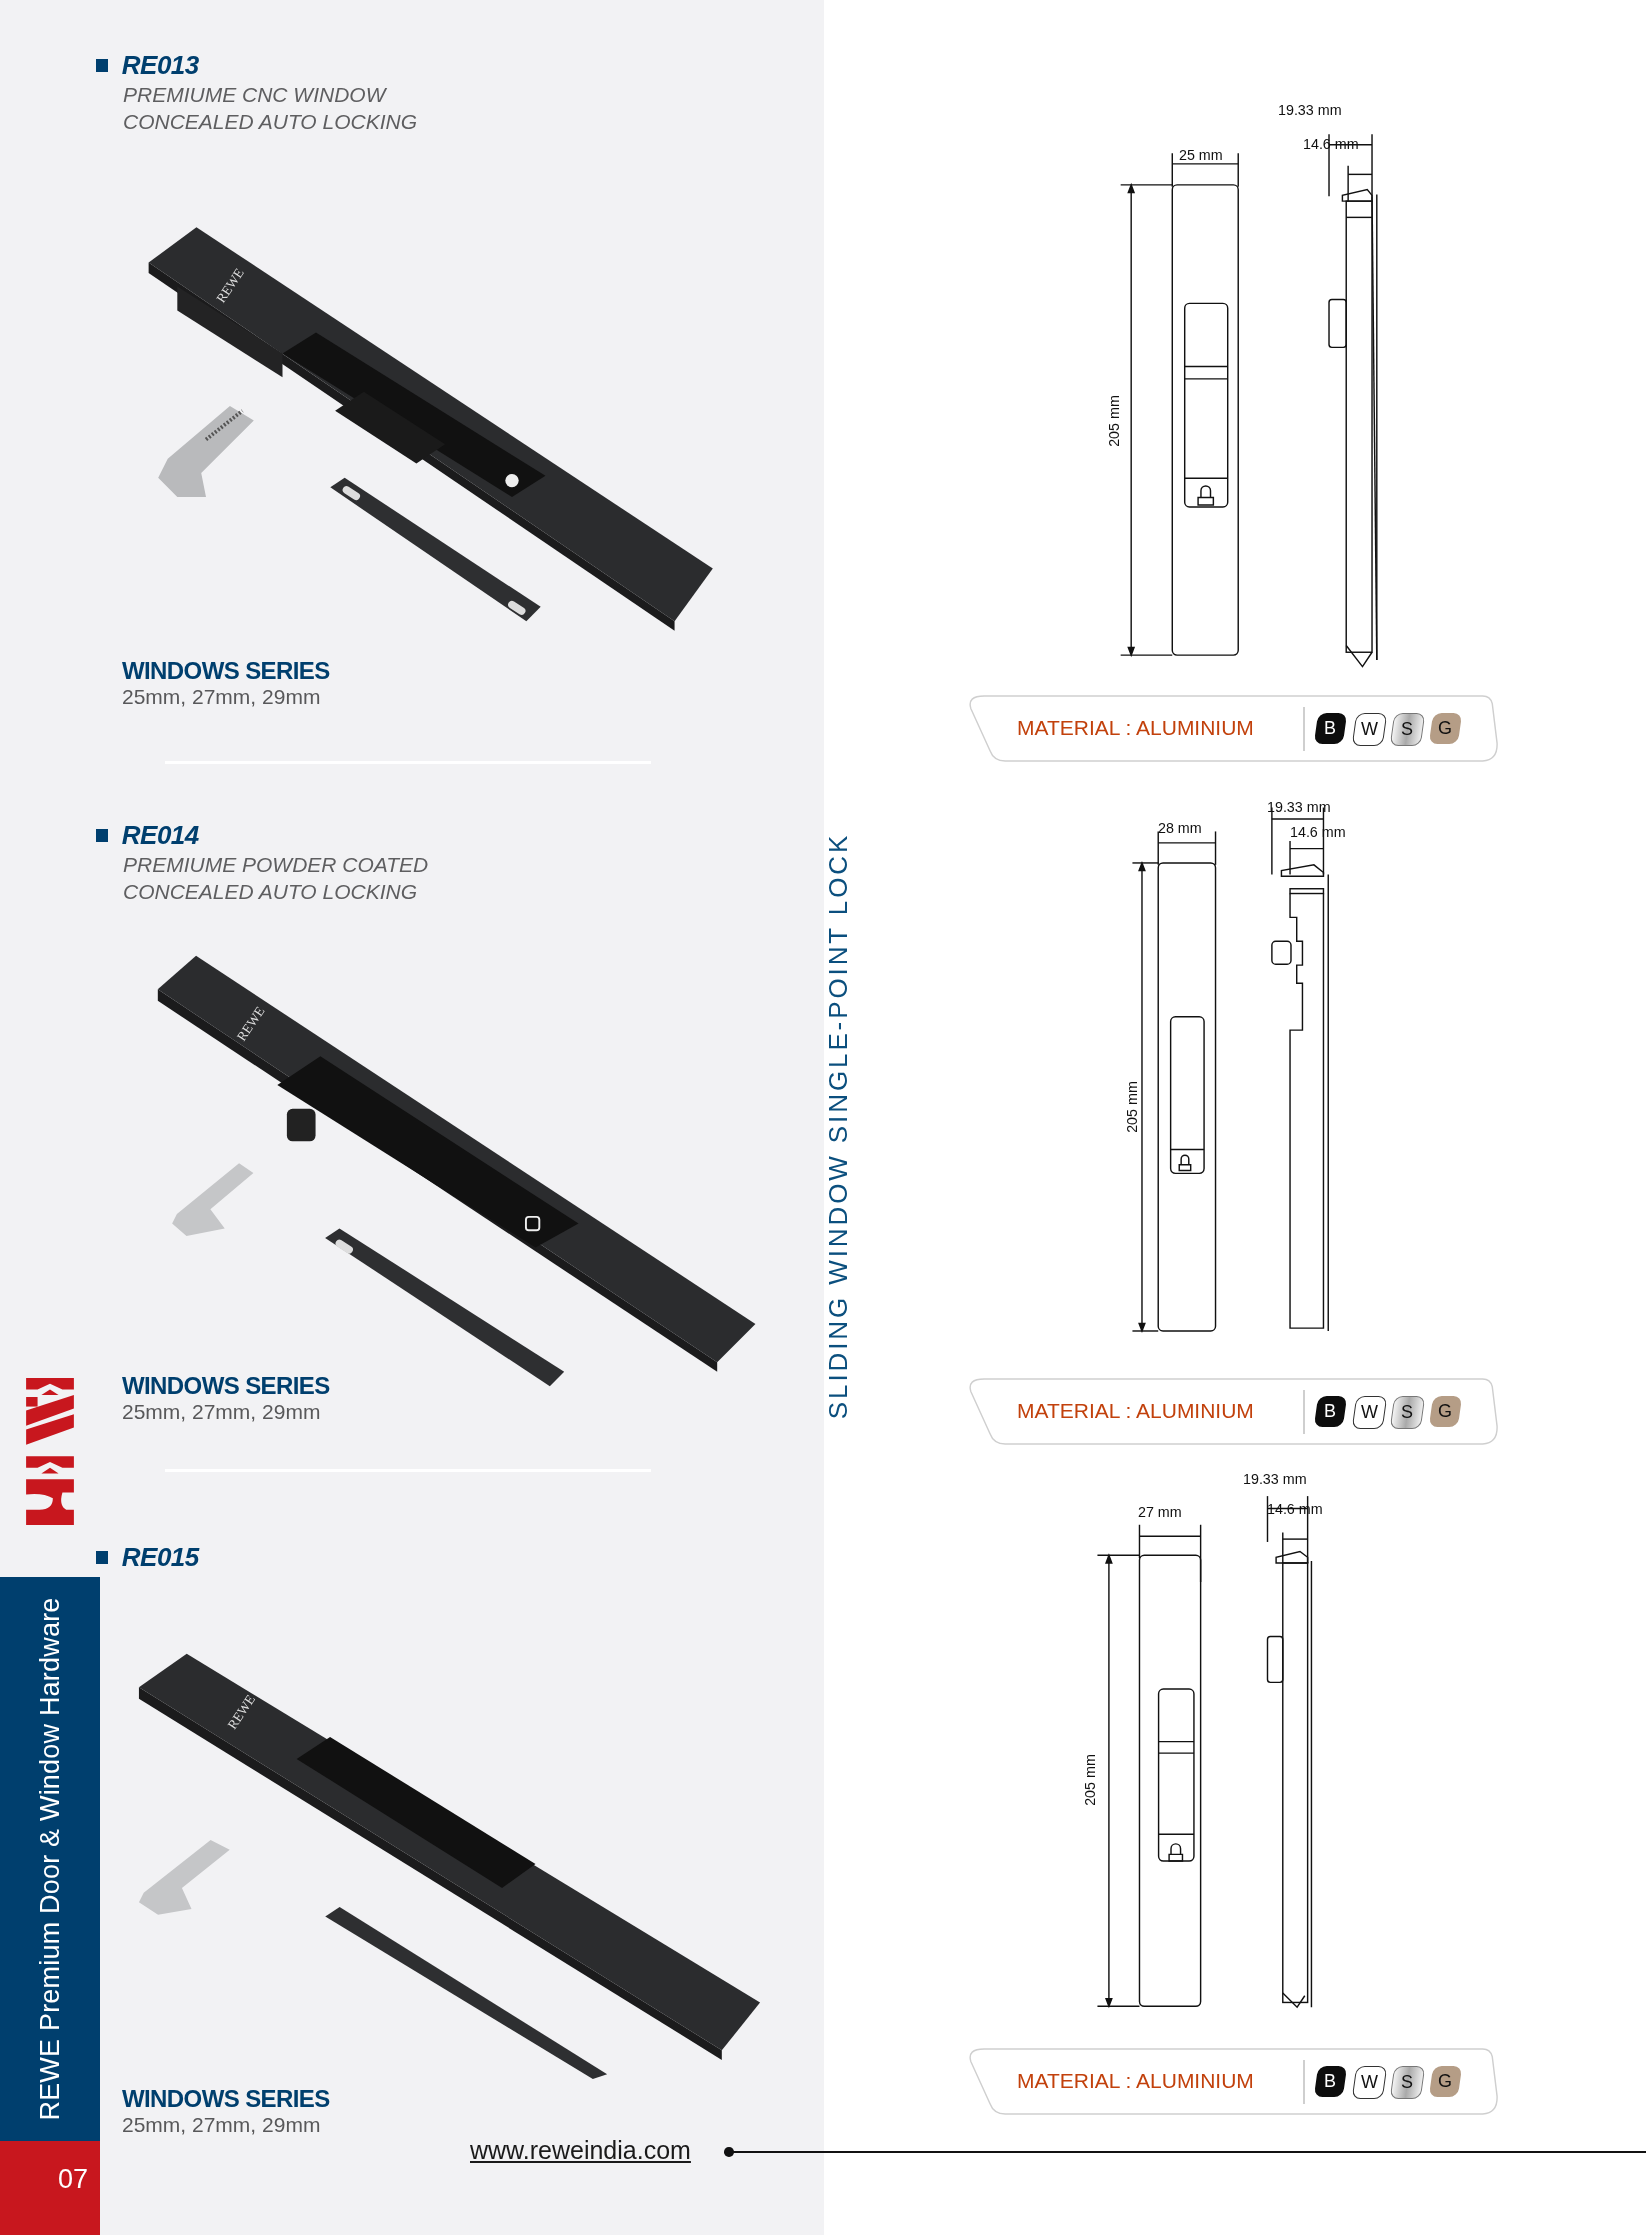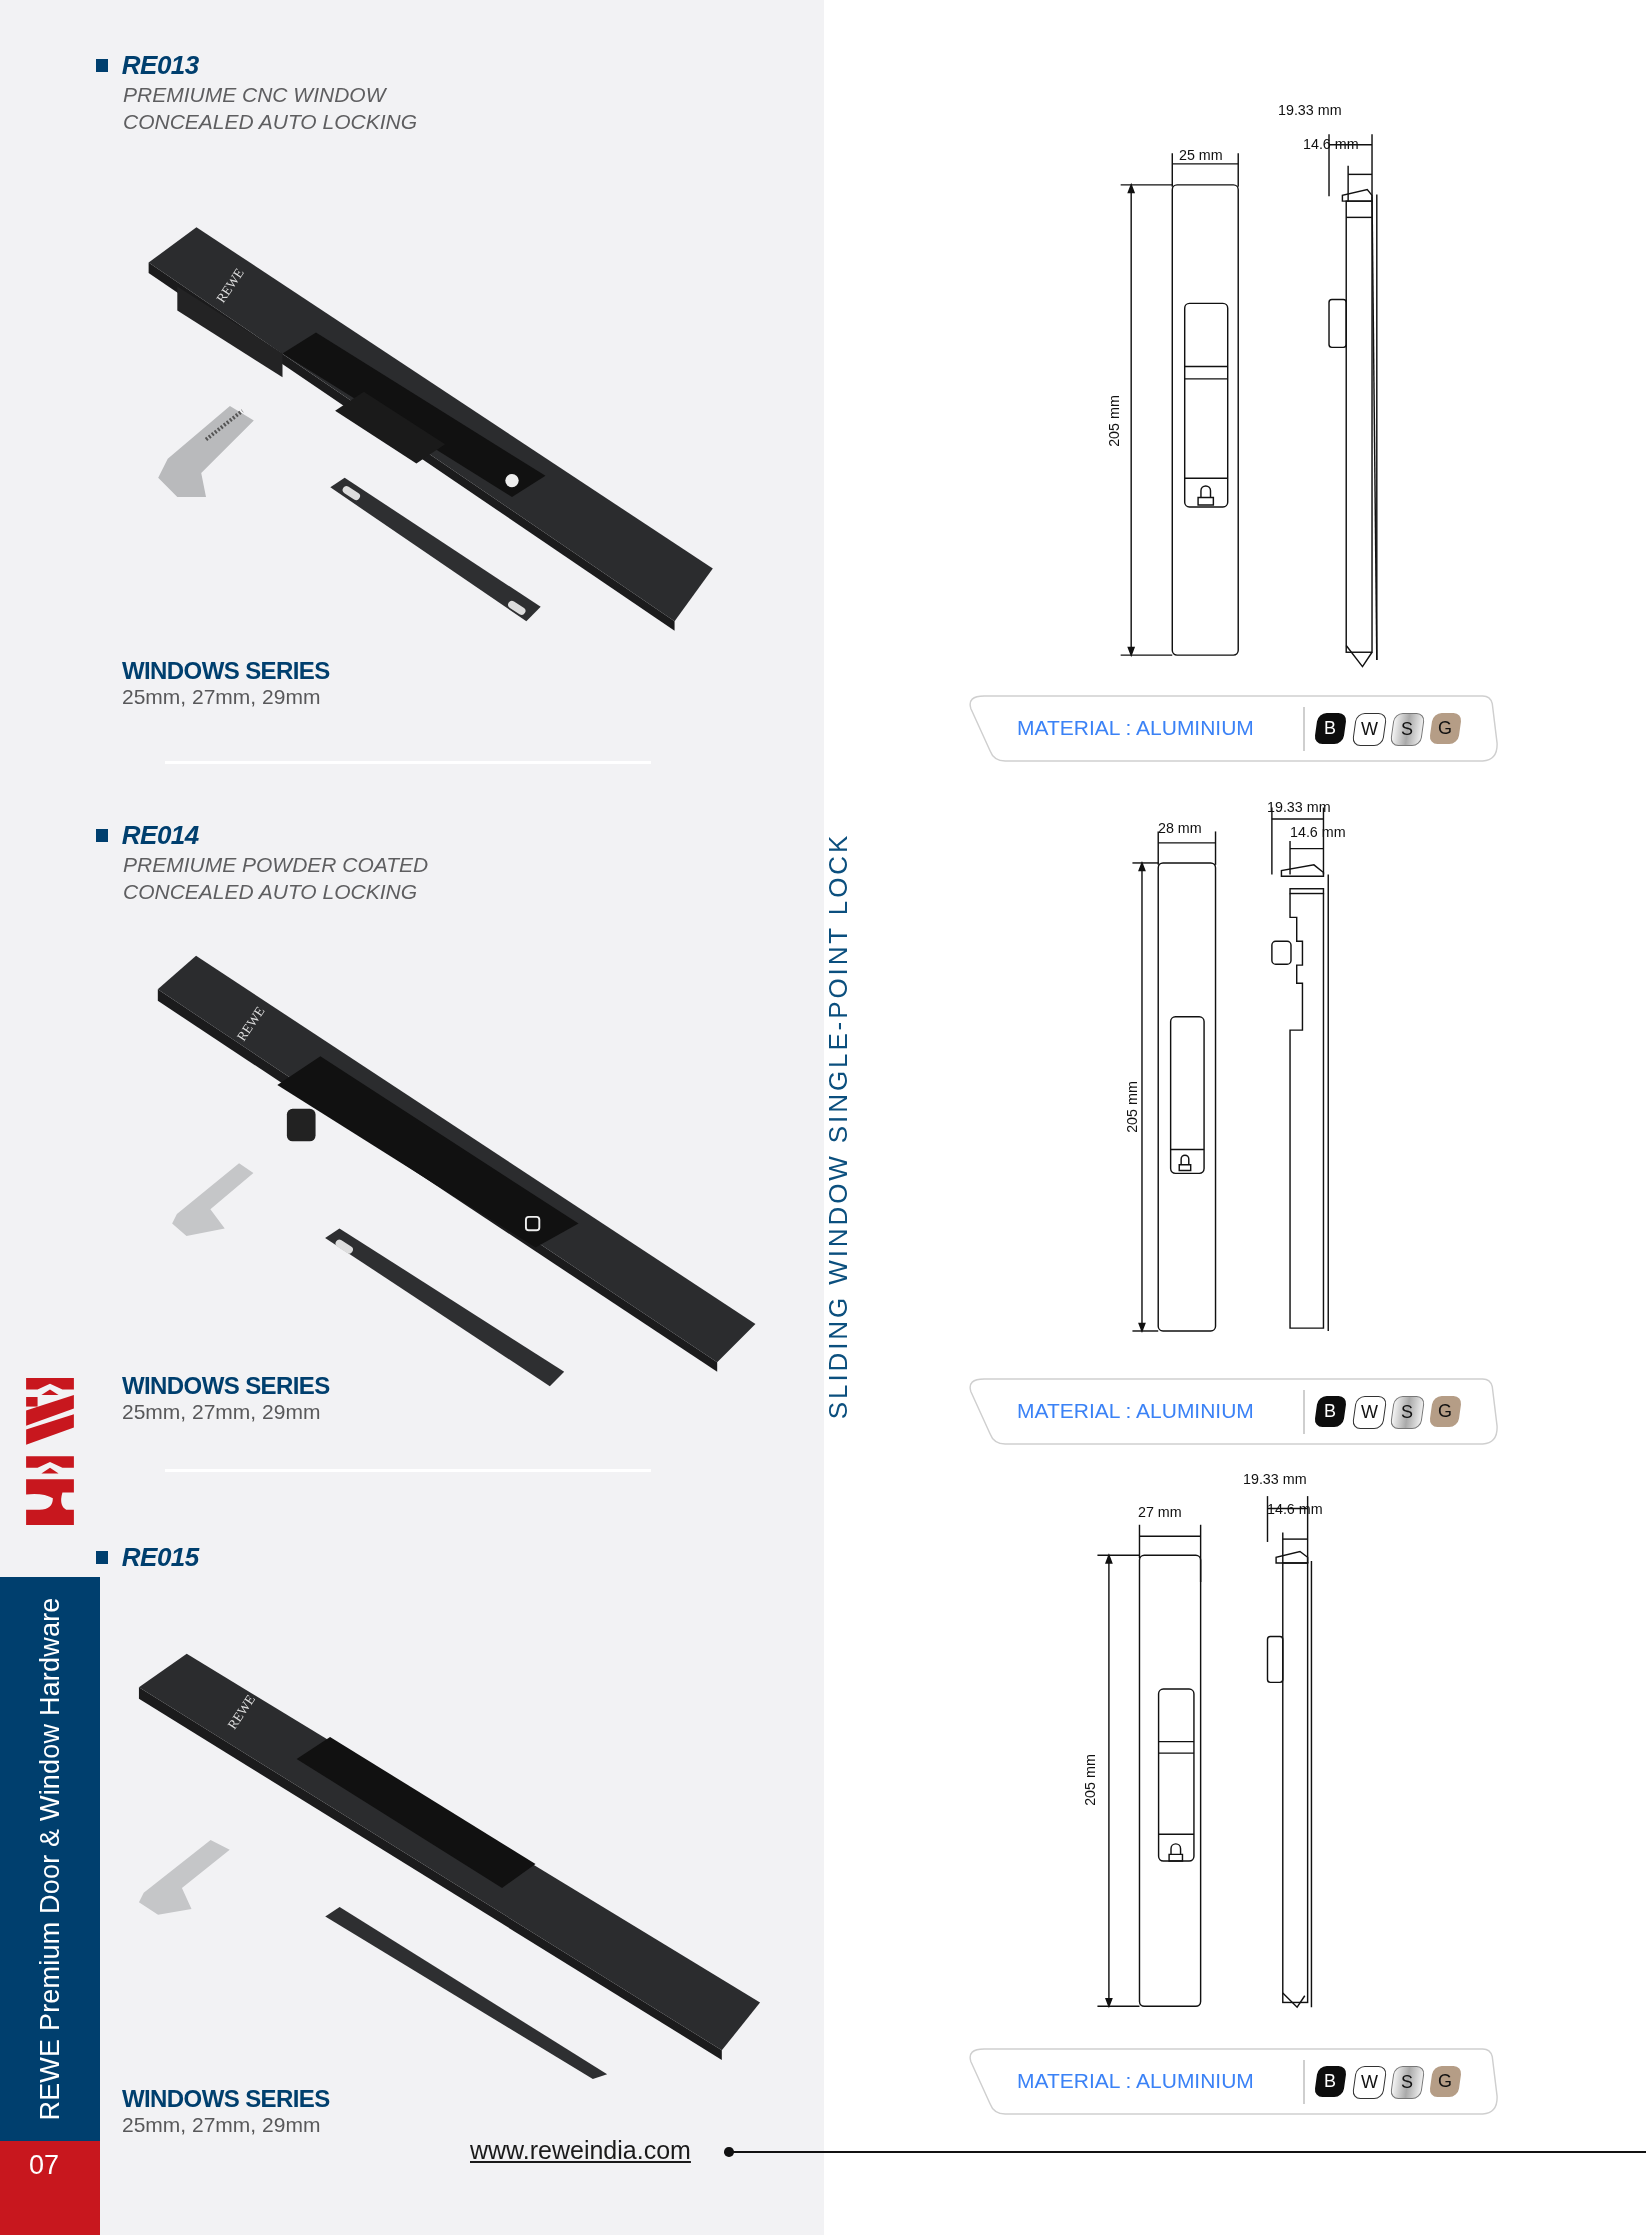--- a/index.html
+++ b/index.html
@@ -1,40 +1,40 @@
 <!DOCTYPE html>
 <html><head>
 <meta charset="utf-8">
 <style>
   html, body { margin:0; padding:0; }
   body { width:1647px; height:2236px; position:relative; background:#ffffff; font-family:"Liberation Sans", sans-serif; overflow:hidden; }
   .left-panel { position:absolute; left:0; top:0; width:824px; height:2236px; background:#f2f2f4; }
   .side-blue { position:absolute; left:0; top:1577px; width:100px; height:564px; background:#003f6e; }
   .side-red { position:absolute; left:0; top:2141px; width:100px; height:95px; background:#c8171e; }
   .side-blue-text { position:absolute; left:50px; top:1859px; transform:translate(-50%,-50%) rotate(-90deg); white-space:nowrap; color:#fff; font-size:27px; letter-spacing:0.2px; }
-  .page-num { position:absolute; left:0; width:88px; top:2141px; text-align:center; padding-top:9px; color:#fff; font-size:27px; }
+  .page-num { position:absolute; left:0; width:88px; top:2141px; text-align:right; padding-top:23px; color:#fff; font-size:27px; }
   .logo { position:absolute; left:24px; top:1376px; width:52px; height:151px; }
   .product { position:absolute; left:96px;font-style:italic; }
   .p-head { display:flex; align-items:center; }
   .p-bullet { width:12.4px; height:12.4px; background:#003f6e; margin-right:13.4px; }
   .p-code { color:#003f6e; font-weight:bold; font-size:26px; letter-spacing:-0.5px; }
   .p-desc { margin-left:27px; color:#5e5e60; font-size:21px; line-height:27px; }
   .p-desc b { color:#58585a; }
   .series { position:absolute; left:122px; }
   .series-title { color:#003f6e; font-weight:bold; font-size:24px; letter-spacing:-0.6px; line-height:25px; }
   .series-sizes { color:#58585a; font-size:21px; line-height:27px; }
   .divider { position:absolute; left:165px; width:486px; height:2.9px; background:#ffffff; }
   .prod-img { position:absolute; }
   .vert-title { position:absolute; left:838px; top:1126px; transform:translate(-50%,-50%) rotate(-90deg); white-space:nowrap; color:#0b4f7e; font-size:26px; letter-spacing:2.9px; }
   .drawing { position:absolute; }
   .dim { position:absolute; font-size:14.3px; color:#111; white-space:nowrap; }
   .dim-v { position:absolute; font-size:14.3px; color:#111; white-space:nowrap; transform:translate(-50%,-50%) rotate(-90deg); }
   .material { position:absolute; left:967px; width:531px; height:67px; }
   .material svg { position:absolute; left:0; top:0; }
-  .mat-label { position:absolute; left:50px; top:21px; color:#3b82f6; font-size:21px; }
+  .mat-label { position:absolute; left:50px; top:21px; color:#c2410c; font-size:21px; }
   .mat-sep { position:absolute; left:336px; top:11.5px; width:1.9px; height:44px; background:#cfcfcf; }
   .swatch { position:absolute; top:18px; width:29px; height:31px; border-radius:8.6px 8.6px 8.6px 8.6px; transform:skewX(-8deg); display:flex; align-items:center; justify-content:center; font-size:18px; }
   .swatch span { transform:skewX(8deg); }
   .footer-url { position:absolute; left:470px; top:2136px; font-size:25px; color:#1a1a1a;text-decoration:underline; }
   .footer-dot { position:absolute; left:724px; top:2147px; width:9.6px; height:9.6px; border-radius:50%; background:#111; }
   .footer-line { position:absolute; left:728px; top:2151px; width:919px; height:1.9px; background:#111; }
 </style>
 </head>
 <body>
 

